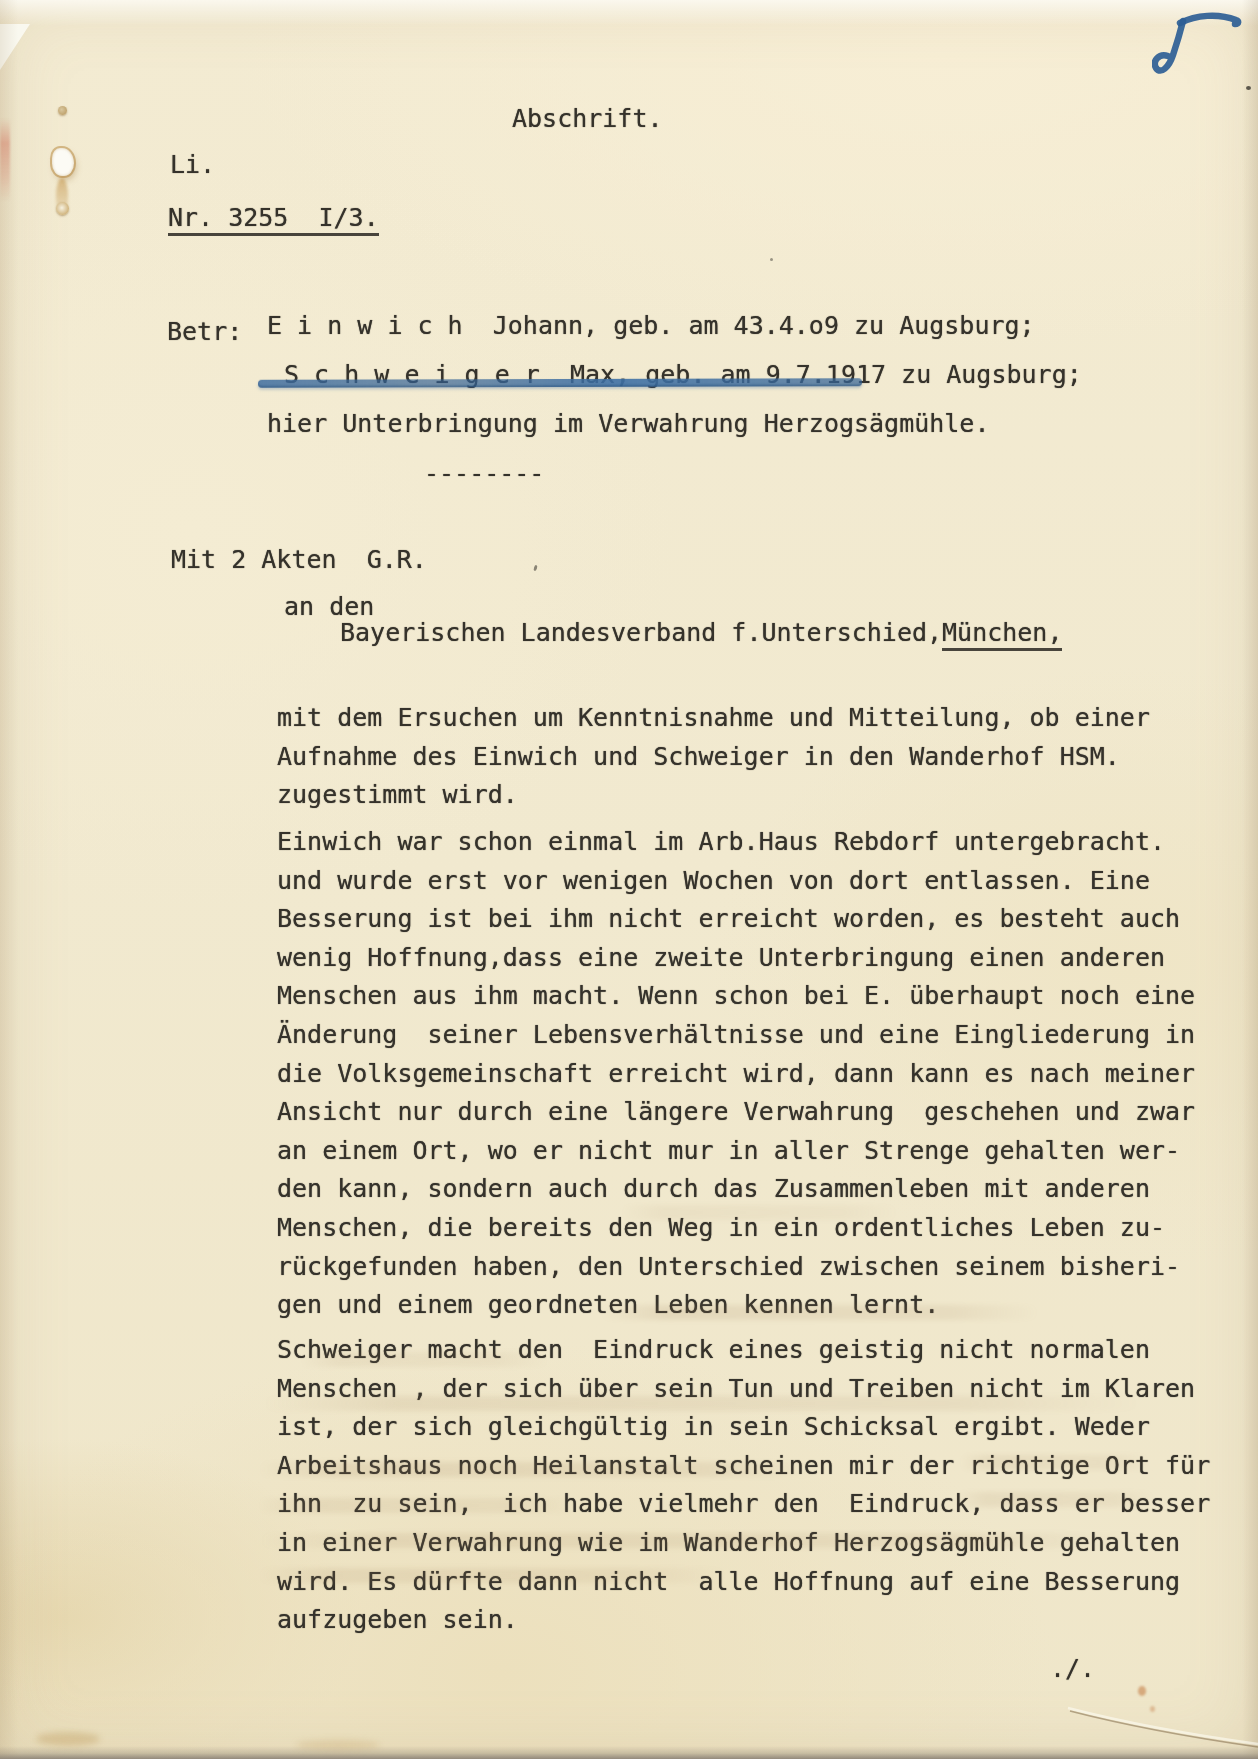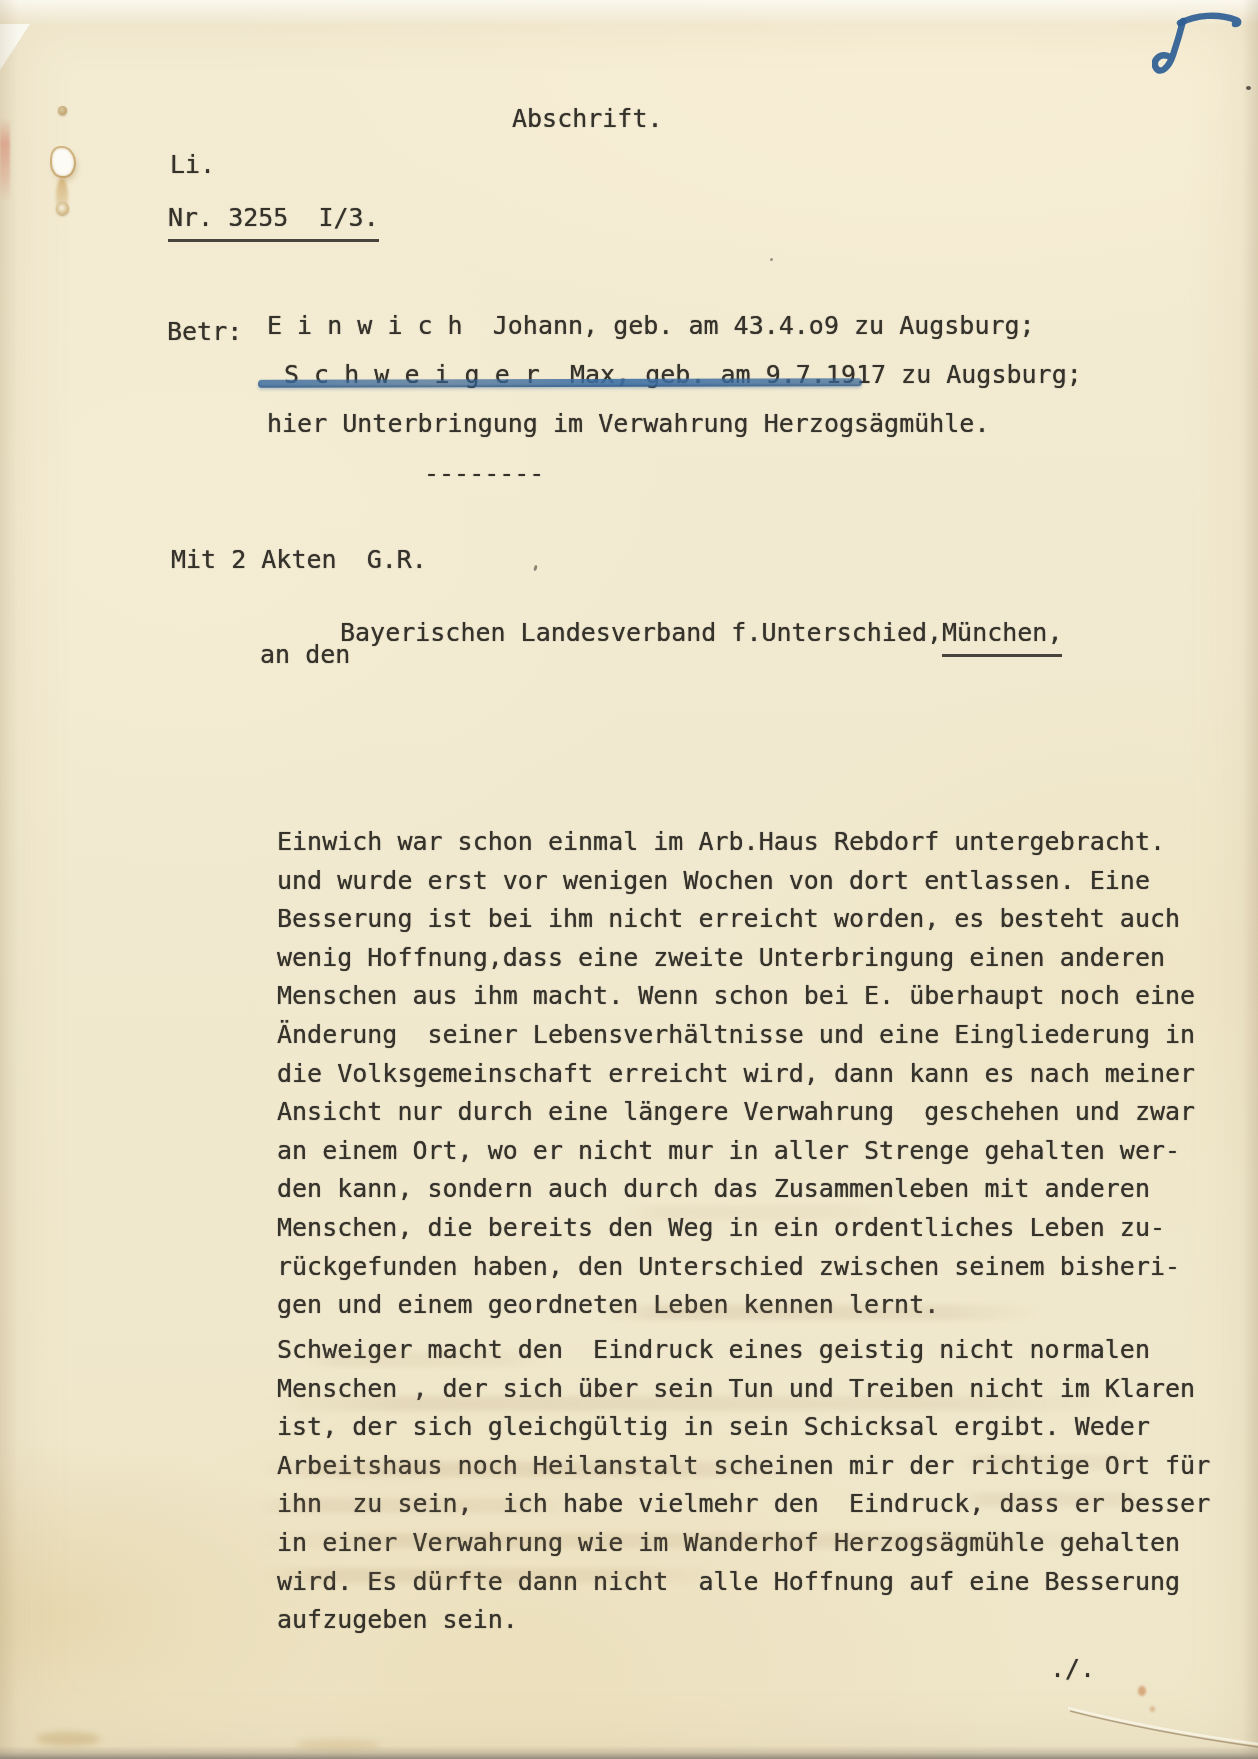--- a/index.html
+++ b/index.html
@@ -16,21 +16,21 @@
       linear-gradient(180deg,#f3ebd2 0%,#f1e9cf 50%,#efe6c9 100%);
     box-shadow: inset 0 0 70px rgba(160,135,90,.18);
   }
   .tw{
     position:absolute;white-space:pre;
     font-size:25px;line-height:38.6px;font-weight:normal;
     text-shadow:0 0 1px rgba(53,50,43,.85);
     letter-spacing:0;
   }
   .subject-block .tw{line-height:49px;}
-  .u-typed{border-bottom:3px solid rgba(53,50,43,.9);padding-bottom:7px;}
+  .u-typed{border-bottom:3px solid rgba(53,50,43,.9);padding-bottom:1px;}
   .edge-top{position:absolute;top:0;left:0;right:0;height:26px;
     background:linear-gradient(180deg,rgba(252,250,242,.9),rgba(252,250,242,0));}
   .corner-wedge{position:absolute;left:0;top:24px;width:30px;height:46px;background:#fcfbf6;
     clip-path:polygon(0 0,100% 0,0 100%);opacity:.85;}
   .edge-left{position:absolute;top:0;bottom:0;left:0;width:18px;
     background:linear-gradient(90deg,rgba(150,125,85,.14),rgba(150,125,85,0));}
   .edge-right{position:absolute;top:0;bottom:0;right:0;width:16px;
     background:linear-gradient(270deg,rgba(140,120,90,.18),rgba(140,120,90,0));}
   .scan-bottom{position:absolute;left:0;right:0;bottom:0;height:13px;
     background:linear-gradient(180deg,rgba(120,112,100,0),rgba(120,112,100,.28) 55%,#92897b 100%);}
@@ -95,23 +95,24 @@
     <div class="tw" style="left:167px;top:307px;">Betr:</div>
     <div class="tw" style="left:267px;top:301px;">E i n w i c h  Johann, geb. am 43.4.o9 zu Augsburg;</div>
     <div class="tw" style="left:284px;top:350px;"><span>S c h w e i g e r  Max, geb. am 9.7.1917</span><span> zu Augsburg;</span></div>
     <div class="blue-underline"></div>
     <div class="tw" style="left:267px;top:399px;">hier Unterbringung im Verwahrung Herzogsägmühle.</div>
   </div>
 
   <div class="tw" style="left:424px;top:455px;">--------</div>
 
   <div class="tw" style="left:165px;top:541px;padding-left:6px;">Mit 2 Akten  G.R.</div>
-  <div class="tw" style="left:260px;top:588px;margin-top:48px;">an den</div>
+  <div class="tw" style="left:284px;top:588px;">an den</div>
   <div class="tw" style="left:340px;top:614px;"><span>Bayerischen Landesverband f.Unterschied,</span><span class="u-typed">München,</span></div>
 
+  <div class="tw" style="left:277px;top:699px;"><div>mit dem Ersuchen um Kenntnisnahme und Mitteilung, ob einer</div><div>Aufnahme des Einwich und Schweiger in den Wanderhof HSM.</div><div>zugestimmt wird.</div></div>
   <div class="tw" style="left:277px;top:823px;"><div>Einwich war schon einmal im Arb.Haus Rebdorf untergebracht.</div><div>und wurde erst vor wenigen Wochen von dort entlassen. Eine</div><div>Besserung ist bei ihm nicht erreicht worden, es besteht auch</div><div>wenig Hoffnung,dass eine zweite Unterbringung einen anderen</div><div>Menschen aus ihm macht. Wenn schon bei E. überhaupt noch eine</div><div>Änderung  seiner Lebensverhältnisse und eine Eingliederung in</div><div>die Volksgemeinschaft erreicht wird, dann kann es nach meiner</div><div>Ansicht nur durch eine längere Verwahrung  geschehen und zwar</div><div>an einem Ort, wo er nicht mur in aller Strenge gehalten wer-</div><div>den kann, sondern auch durch das Zusammenleben mit anderen</div><div>Menschen, die bereits den Weg in ein ordentliches Leben zu-</div><div>rückgefunden haben, den Unterschied zwischen seinem bisheri-</div><div>gen und einem geordneten Leben kennen lernt.</div></div>
   <div class="tw" style="left:277px;top:1331px;"><div>Schweiger macht den  Eindruck eines geistig nicht normalen</div><div>Menschen , der sich über sein Tun und Treiben nicht im Klaren</div><div>ist, der sich gleichgültig in sein Schicksal ergibt. Weder</div><div>Arbeitshaus noch Heilanstalt scheinen mir der richtige Ort für</div><div>ihn  zu sein,  ich habe vielmehr den  Eindruck, dass er besser</div><div>in einer Verwahrung wie im Wanderhof Herzogsägmühle gehalten</div><div>wird. Es dürfte dann nicht  alle Hoffnung auf eine Besserung</div><div>aufzugeben sein.</div></div>
 
   <div class="tw" style="left:1050px;top:1650px;">./.</div>
 
   <svg class="crease-svg" viewBox="0 0 208 69">
     <path d="M18 18 C 80 34, 150 46, 208 54" fill="none" stroke="rgba(255,255,248,.55)" stroke-width="2.5"></path>
     <path d="M20 21 C 82 37, 152 49, 208 57" fill="none" stroke="rgba(120,96,62,.5)" stroke-width="1.6"></path>
   </svg>
   <div class="rust-speck" style="left:1138px;top:1686px;width:8px;height:10px;"></div>

